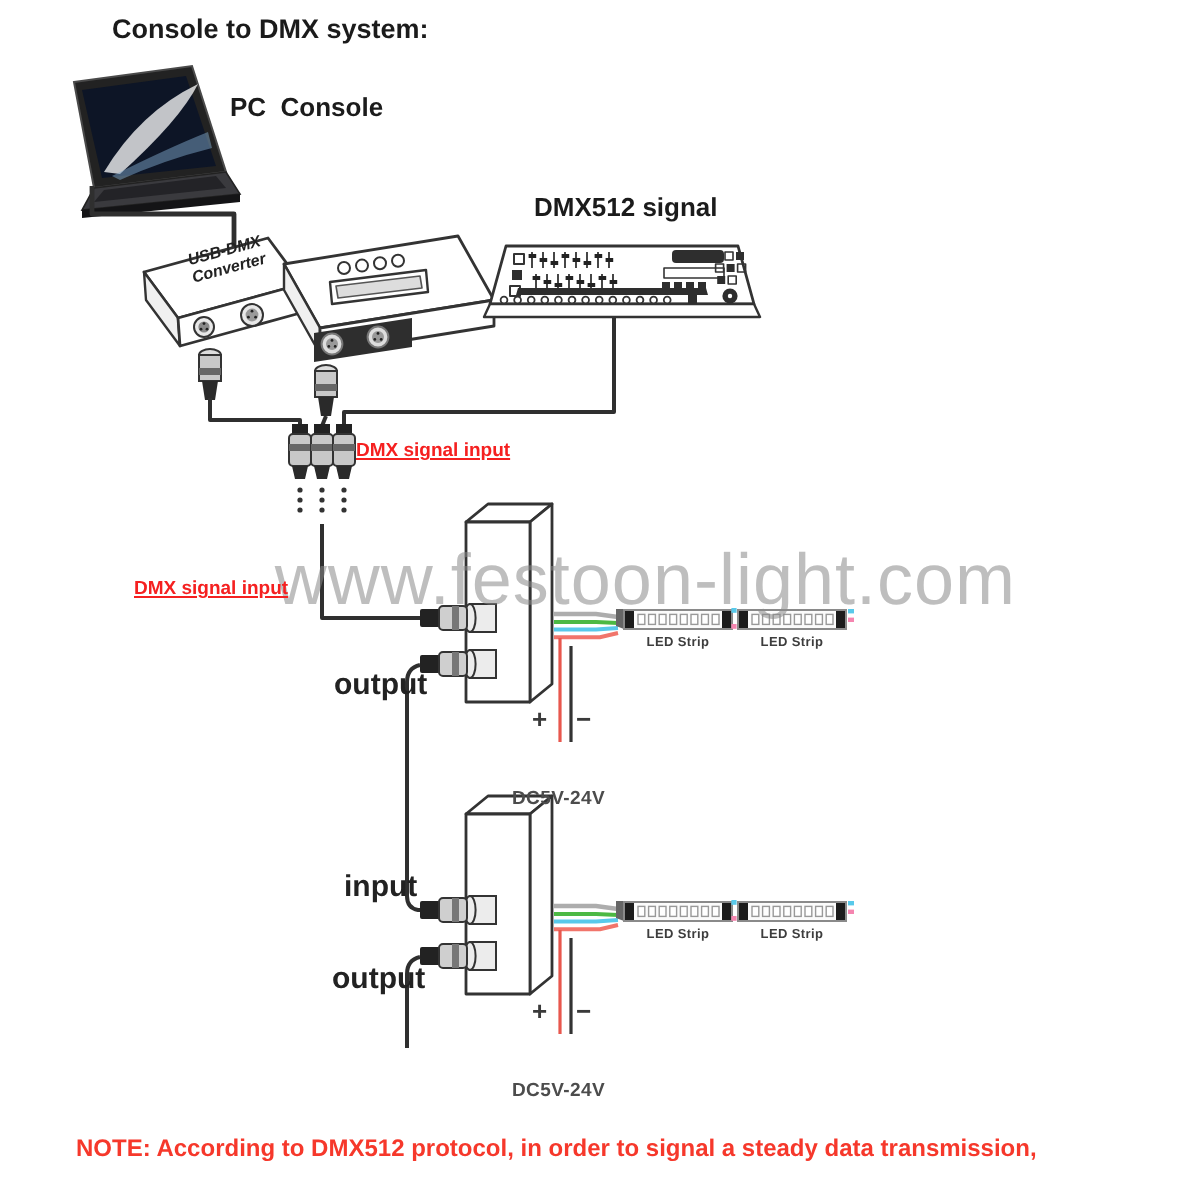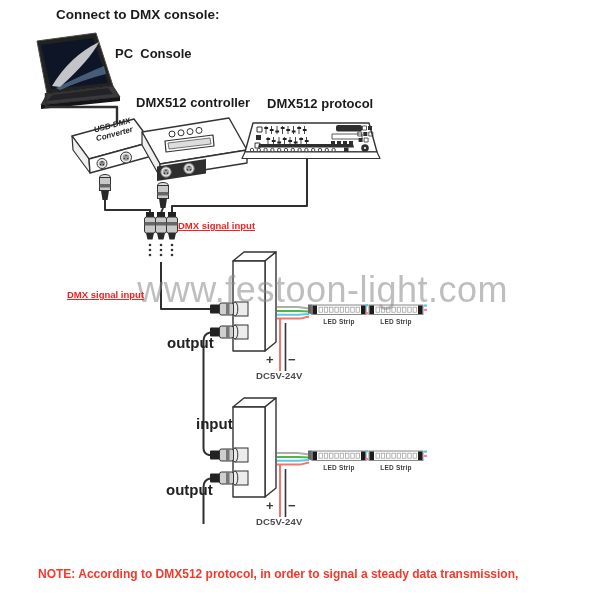--- a/index.html
+++ b/index.html
@@ -7,21 +7,21 @@
           font-family:"Liberation Sans",sans-serif;}
   svg.diagram{position:absolute;left:0;top:0;z-index:1;}
   .lbl{position:absolute;font-weight:bold;color:#1b1b1b;white-space:pre;z-index:3;line-height:1.1;}
   .lbl.red{color:#f52020;}
   .title{font-size:13.5px;}
   .devlbl{font-size:13px;}
   .smalllbl{font-size:15px;color:#222;}
   .tinylbl{font-size:6.5px;color:#3d3d3d;text-align:center;width:36px;letter-spacing:.2px;}
   .redlbl{font-size:9.5px;text-decoration:underline;}
   .pmlbl{font-size:13px;color:#3a3a3a;}
-  .dclbl{font-size:9.5px;color:#4c4c4c;letter-spacing:.2px;}
+  .dclbl{font-size:9.5px;color:#4c4c4c;letter-spacing:.2px;margin-top:24px;}
   .converter-text{position:absolute;left:81px;top:129px;width:62px;z-index:3;
       transform:rotate(-15deg);transform-origin:left top;text-align:center;
       font-size:8px;font-style:italic;font-weight:bold;color:#222;line-height:9px;}
   .watermark{position:absolute;left:104px;top:269px;width:404px;z-index:2;
       font-size:36px;font-weight:400;color:#8a8a8a;opacity:.55;text-align:right;
       letter-spacing:.5px;pointer-events:none;}
   .note{position:absolute;left:38px;top:537px;z-index:3;color:#f6382b;
       font-size:12px;font-weight:bold;line-height:15.2px;white-space:pre;}
 </style>
 </head>
@@ -229,35 +229,34 @@
 
   <path d="M161,262 V309 H210" fill="none" stroke="#2f2f2f" stroke-width="2" stroke-linejoin="round"></path>
   <use href="#decoder-unit" y="0"></use>
   <path d="M210,332.5 Q203.5,334 203.5,341 V448 Q203.5,454 209,455 L210,455" fill="none" stroke="#2f2f2f" stroke-width="2"></path>
   <use href="#decoder-unit" y="146"></use>
   <path d="M210,478.5 Q203.5,480 203.5,487 V524" fill="none" stroke="#2f2f2f" stroke-width="2"></path>
 </svg>
 
 <div class="watermark">www.festoon-light.com</div>
 
-<div class="lbl title" style="left:56px;top:8px;">Connect to DMX console:</div>
+<div class="lbl title" style="left:56px;top:8px;">Console to DMX system:</div>
 <div class="lbl devlbl" style="left:115px;top:47px;">PC  Console</div>
-<div class="lbl devlbl" style="left:136px;top:96px;">DMX512 controller</div>
-<div class="lbl devlbl" style="left:267px;top:97px;">DMX512 protocol</div>
+<div class="lbl devlbl" style="left:267px;top:97px;">DMX512 signal</div>
 
 <div class="converter-text">
   <div>USB-DMX</div>
   <div>Converter</div>
 </div>
 
 <div class="lbl red redlbl" style="left:178px;top:221px;">DMX signal input</div>
 <div class="lbl red redlbl" style="left:67px;top:290px;">DMX signal input</div>
 
 <div class="lbl smalllbl" style="left:167px;top:335px;">output</div>
-<div class="lbl smalllbl" style="left:172px;top:416px;margin-left:24px;">input</div>
+<div class="lbl smalllbl" style="left:172px;top:436px;">input</div>
 <div class="lbl smalllbl" style="left:166px;top:482px;">output</div>
 
 <div class="lbl pmlbl" style="left:266px;top:353px;">+</div>
 <div class="lbl pmlbl" style="left:288px;top:353px;">−</div>
 <div class="lbl dclbl" style="left:256px;top:371px;">DC5V-24V</div>
 
 <div class="lbl pmlbl" style="left:266px;top:499px;">+</div>
 <div class="lbl pmlbl" style="left:288px;top:499px;">−</div>
 <div class="lbl dclbl" style="left:256px;top:517px;">DC5V-24V</div>
 

